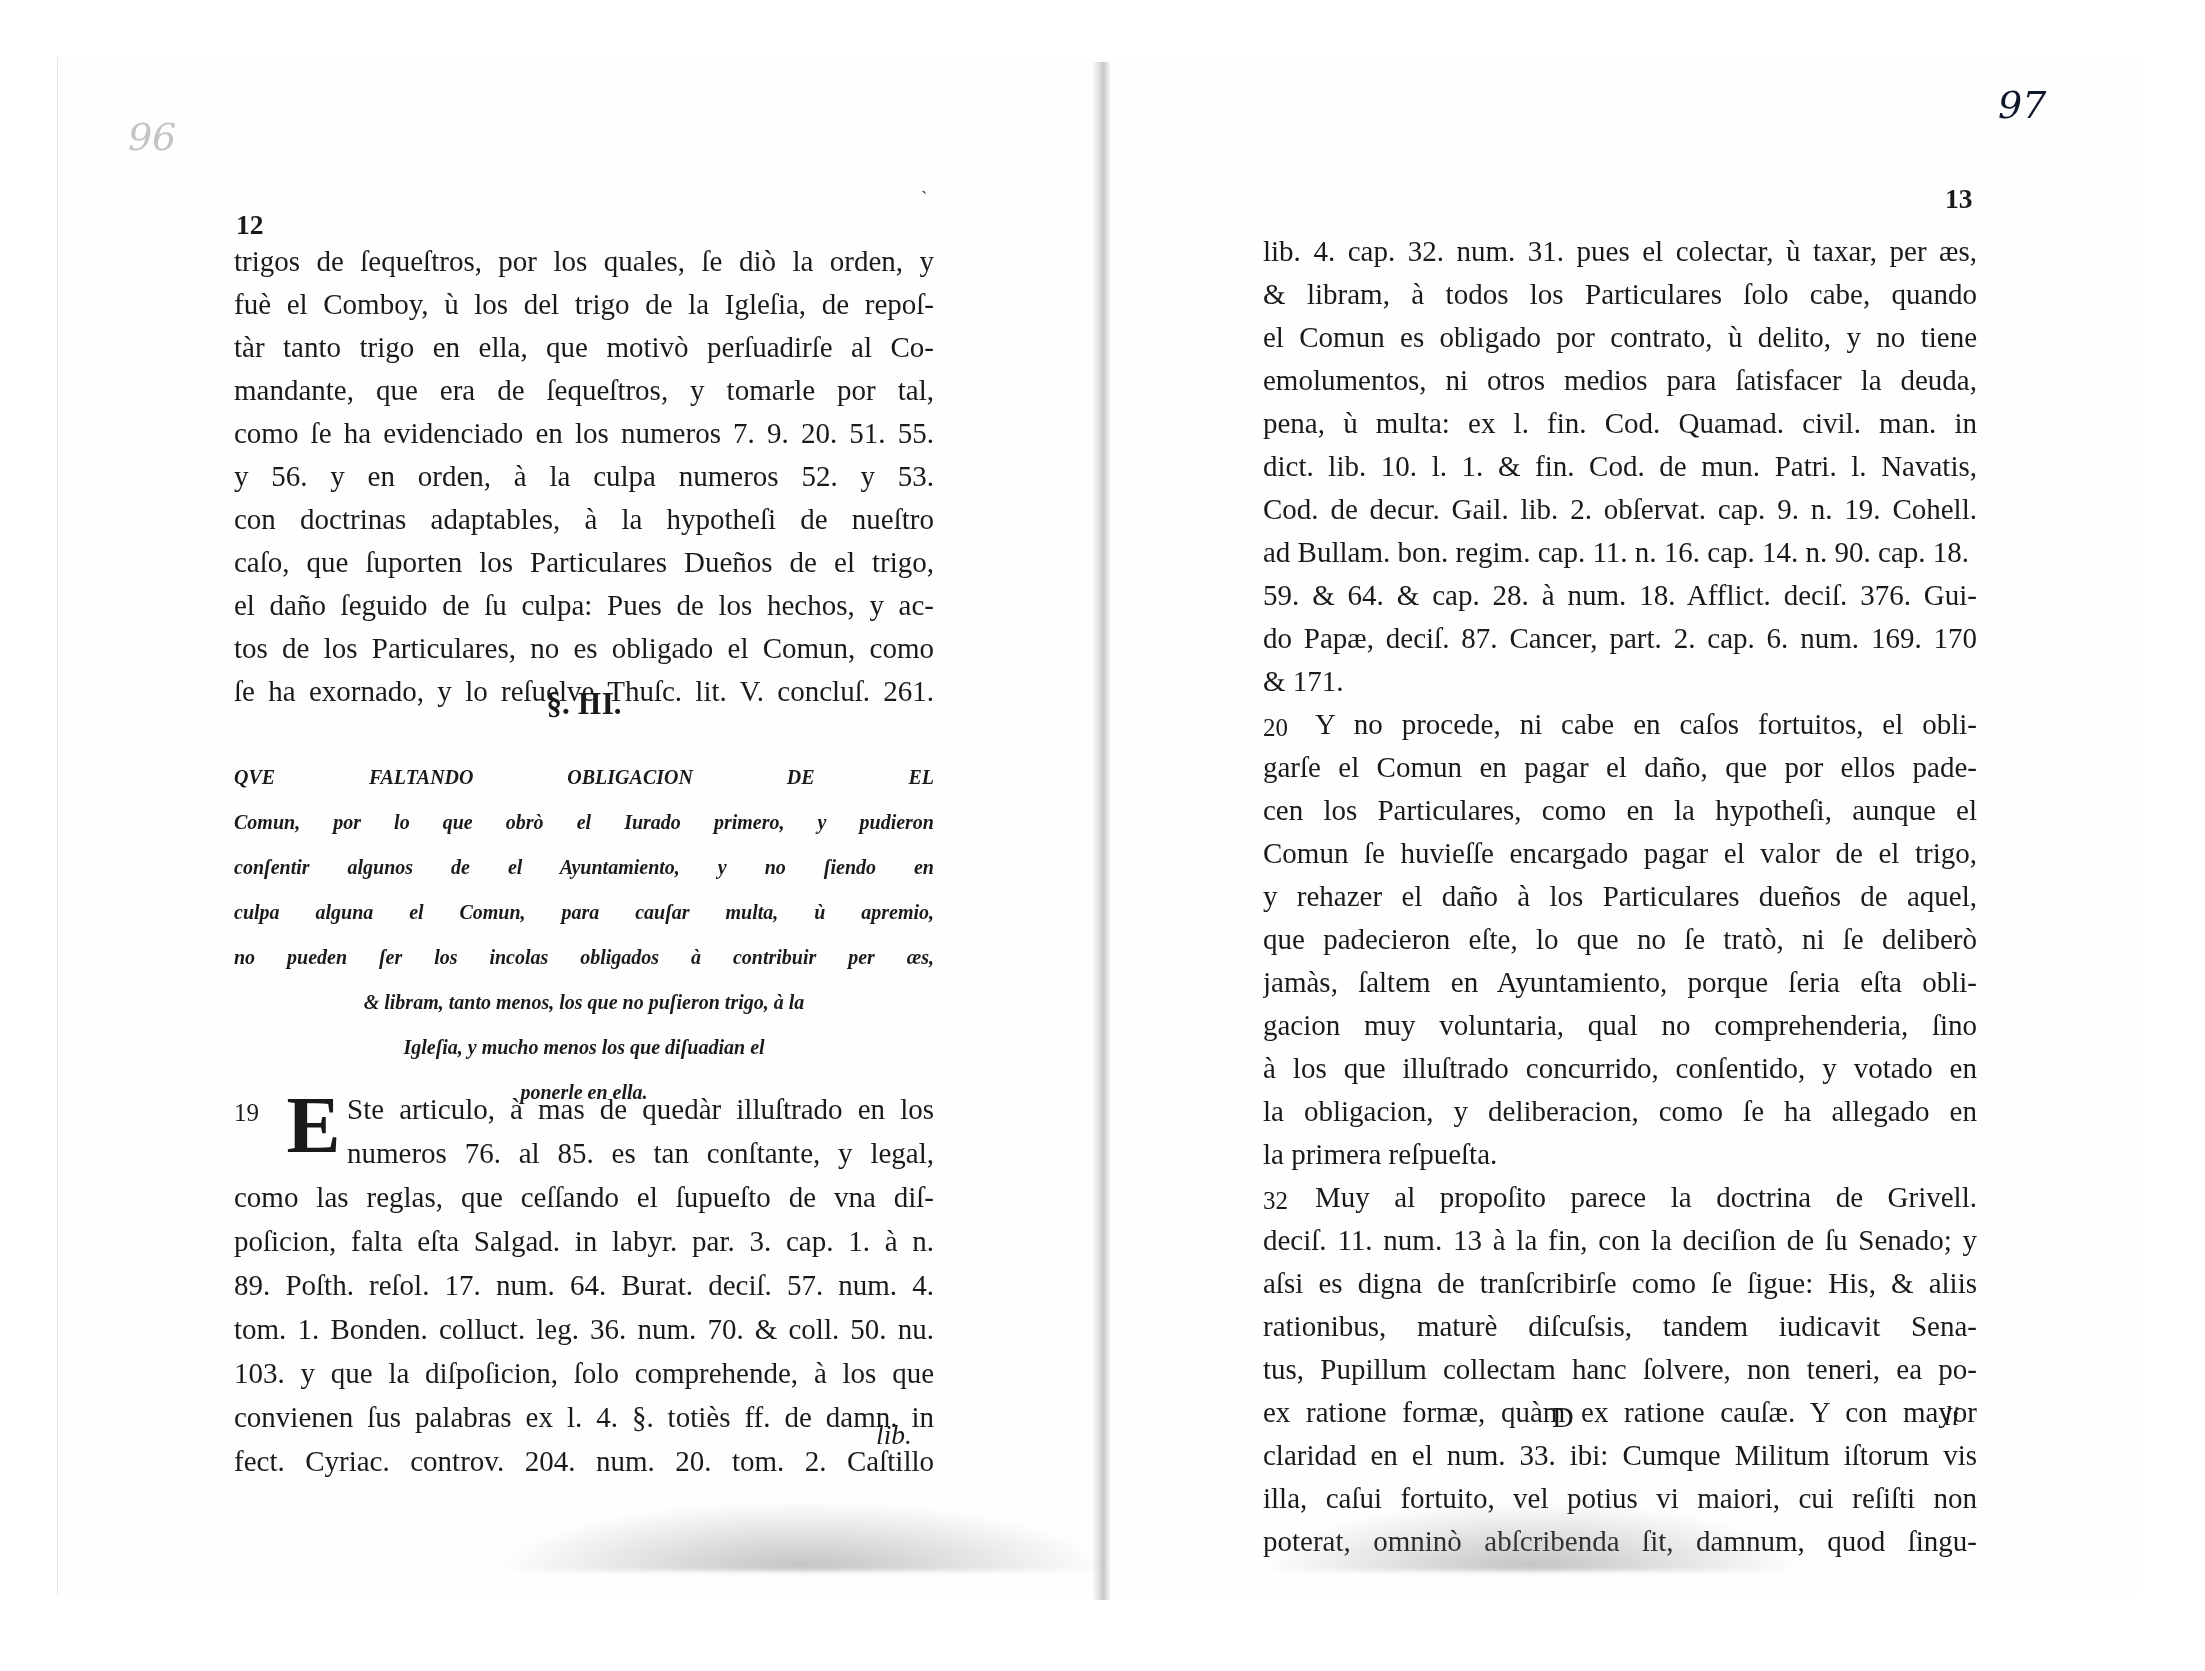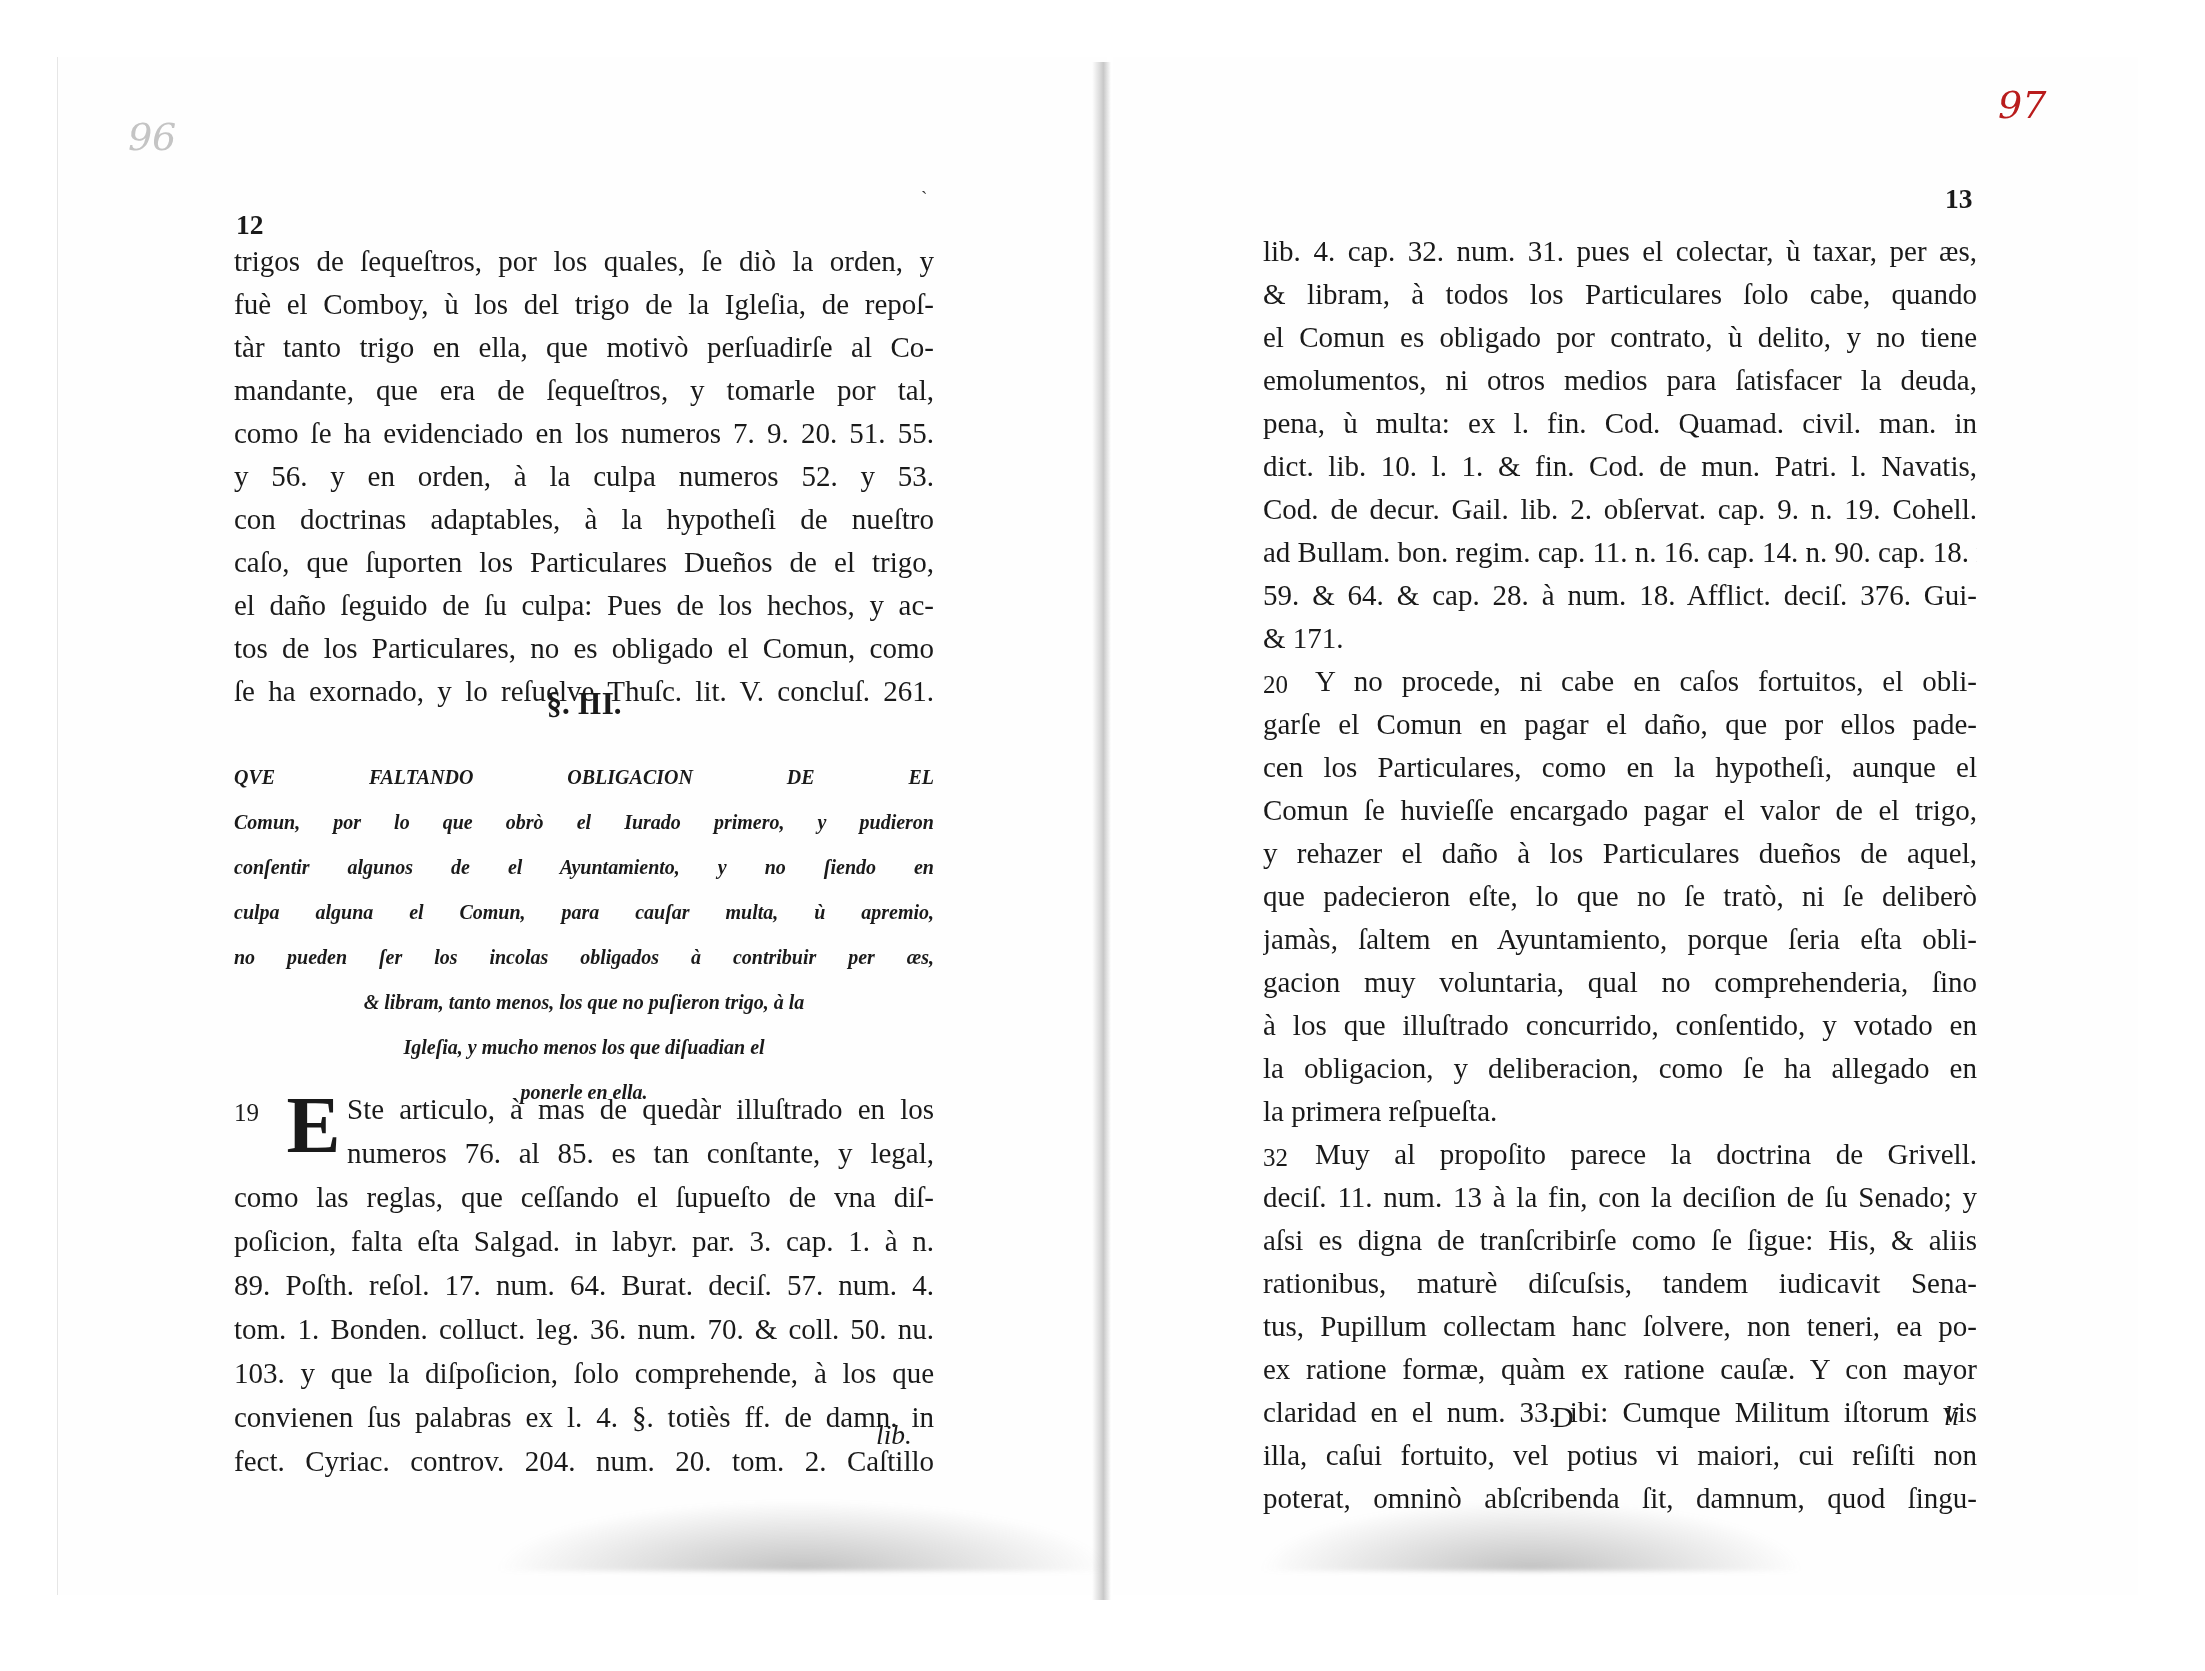--- a/index.html
+++ b/index.html
@@ -24,21 +24,21 @@
     background: linear-gradient(to right, #ffffff, #dcdcdc 40%, #c8c8c8 60%, #ffffff);
   }
   .ms-folio {
     position: absolute;
     font-family: "DejaVu Serif", serif;
     font-style: italic;
     color: #9a9a9a;
     font-size: 38px;
   }
   .ms-folio.left { left: 128px; top: 114px; transform: rotate(180deg); color: #c4c4c4; }
-  .ms-folio.right { left: 1998px; top: 83px; color: #b91c1c; }
+  .ms-folio.right { left: 1998px; top: 83px; color: #0f172a; }
   .print-num {
     position: absolute;
     font-size: 27.5px;
     font-weight: bold;
   }
   .print-num.left { left: 236px; top: 209px; }
   .print-num.right { left: 1945px; top: 183px; }
   .col {
     position: absolute;
     font-size: 29px;
@@ -162,20 +162,21 @@
 <div class="col right">
   <span class="line">lib. 4. cap. 32. num. 31. pues el colectar, ù taxar, per æs,</span>
   <span class="line">&amp; libram, à todos los Particulares ſolo cabe, quando</span>
   <span class="line">el Comun es obligado por contrato, ù delito, y no tiene</span>
   <span class="line">emolumentos, ni otros medios para ſatisfacer la deuda,</span>
   <span class="line">pena, ù multa: ex l. fin. Cod. Quamad. civil. man. in</span>
   <span class="line">dict. lib. 10. l. 1. &amp; fin. Cod. de mun. Patri. l. Navatis,</span>
   <span class="line">Cod. de decur. Gail. lib. 2. obſervat. cap. 9. n. 19. Cohell.</span>
   <span class="line">ad Bullam. bon. regim. cap. 11. n. 16. cap. 14. n. 90. cap. 18. n.</span>
   <span class="line">59. &amp; 64. &amp; cap. 28. à num. 18. Afflict. deciſ. 376. Gui-</span>
+  <span class="line">do Papæ, deciſ. 87. Cancer, part. 2. cap. 6. num. 169. 170</span>
   <span class="line last">&amp; 171.</span>
 
   <div style="position:relative;">
     <span class="para-num" style="position:absolute;left:0;top:2.8px;">20</span>
     <span class="line" style="padding-left:52px;">Y no procede, ni cabe en caſos fortuitos, el obli-</span>
     <span class="line">garſe el Comun en pagar el daño, que por ellos pade-</span>
     <span class="line">cen los Particulares, como en la hypotheſi, aunque el</span>
     <span class="line">Comun ſe huvieſſe encargado pagar el valor de el trigo,</span>
     <span class="line">y rehazer el daño à los Particulares dueños de aquel,</span>
     <span class="line">que padecieron eſte, lo que no ſe tratò, ni ſe deliberò</span>

